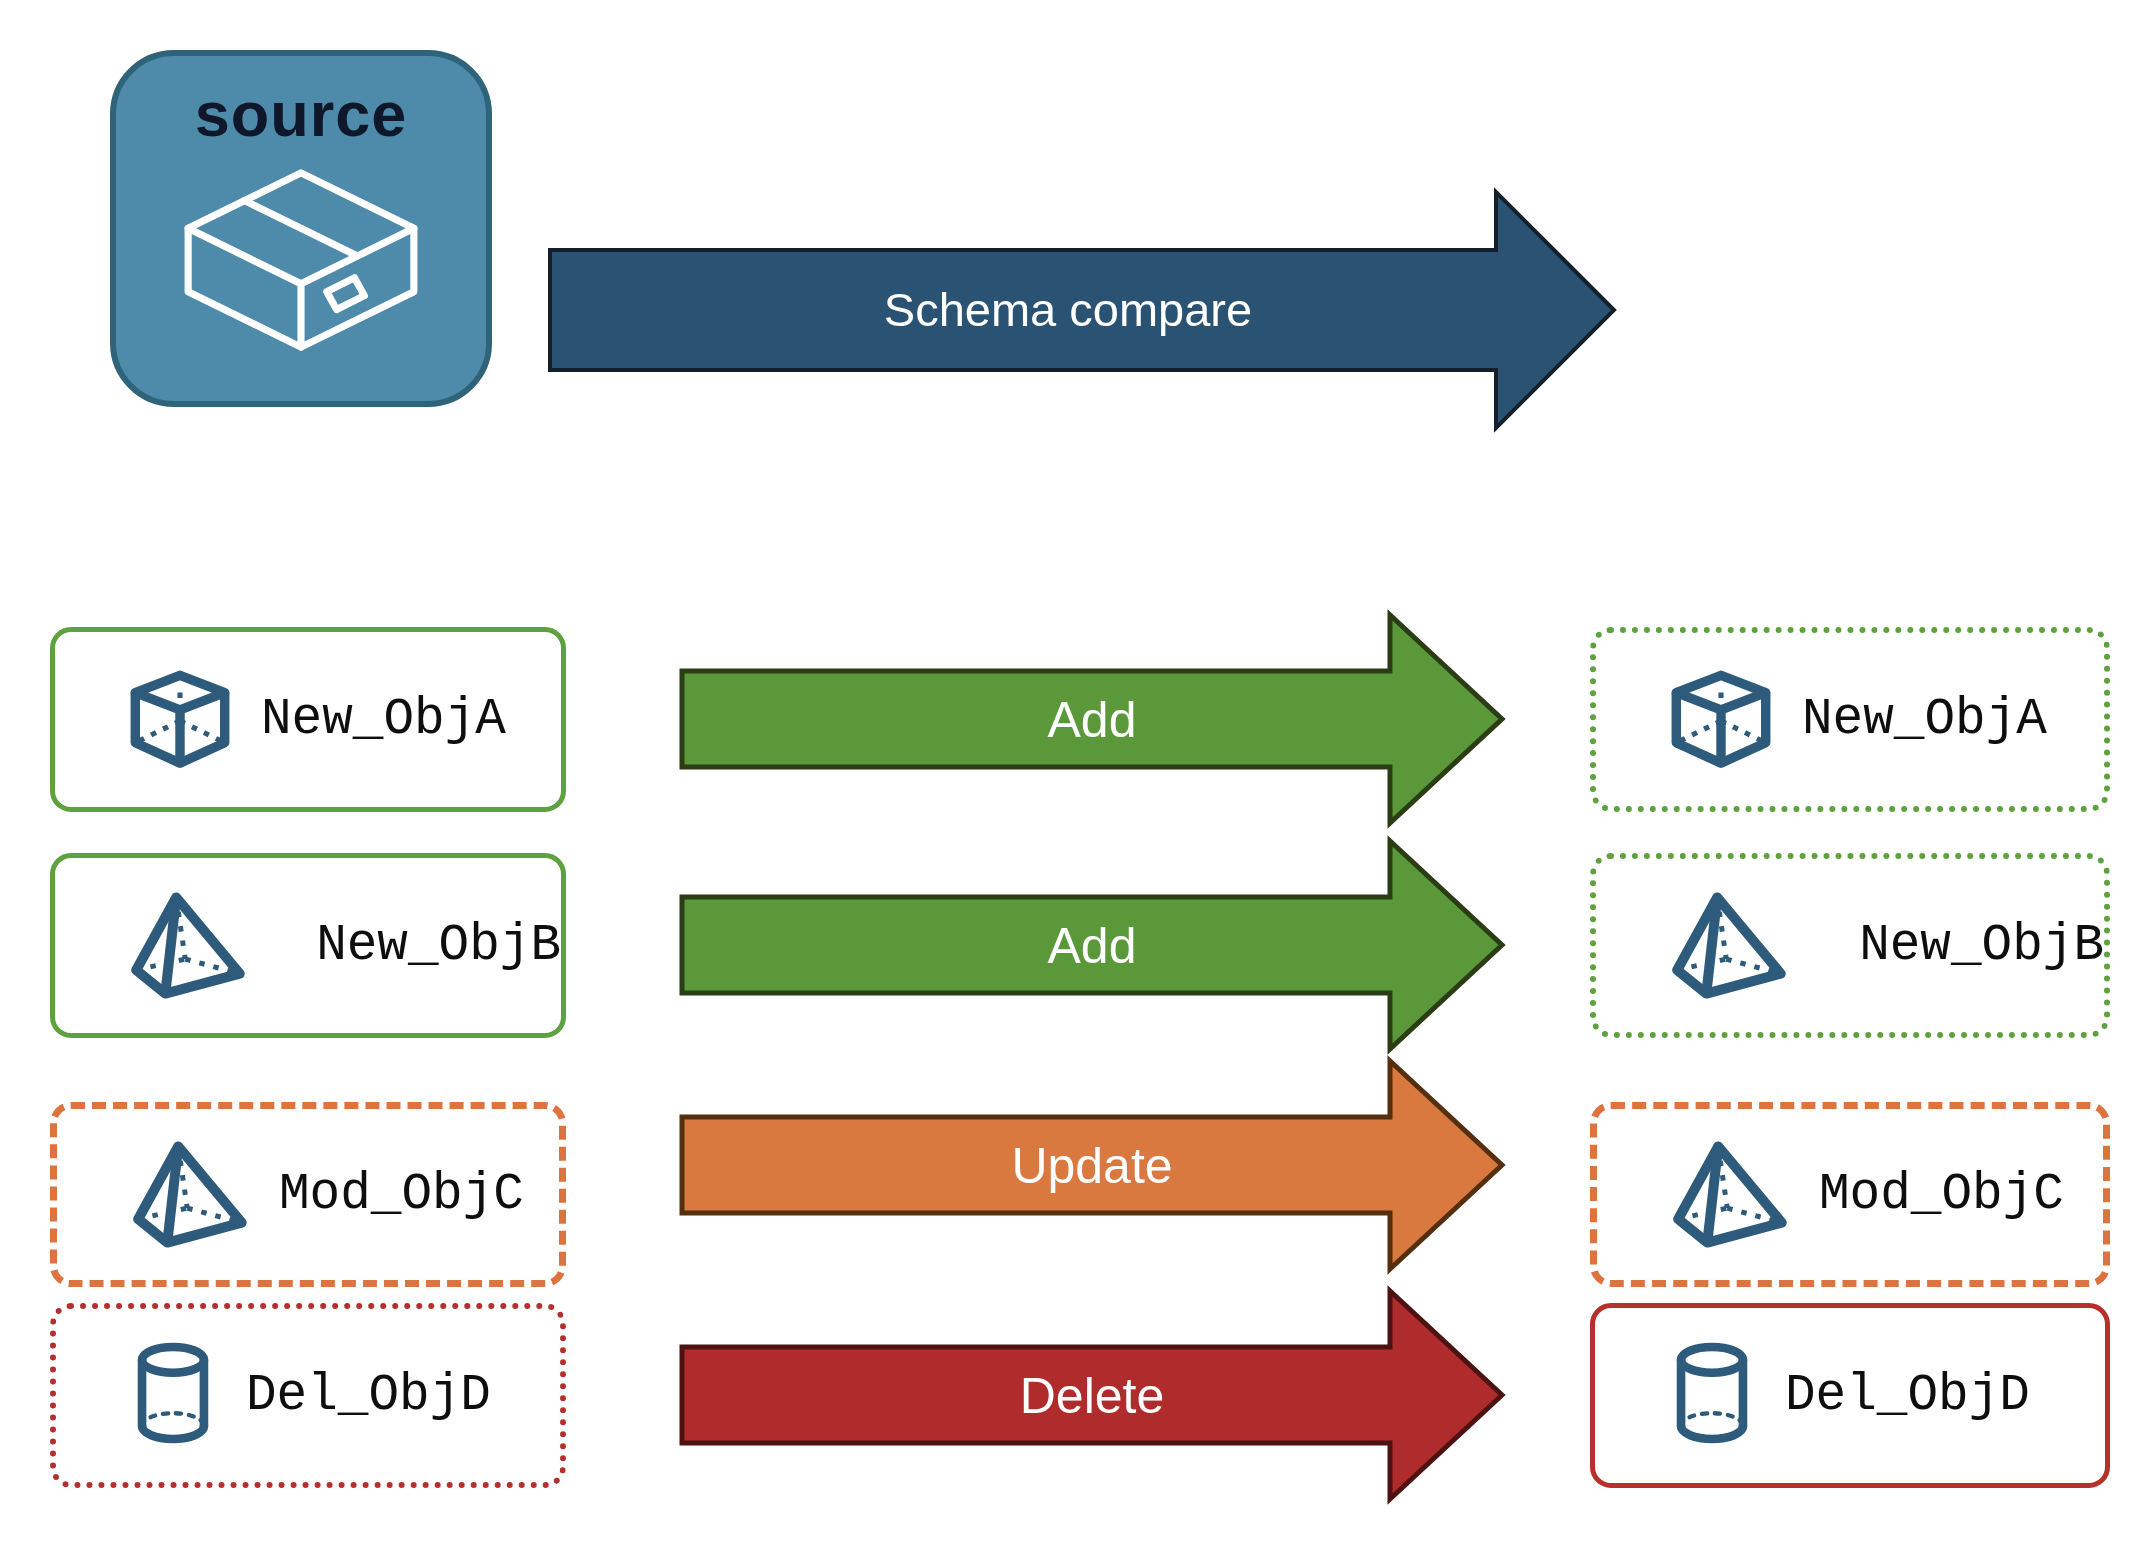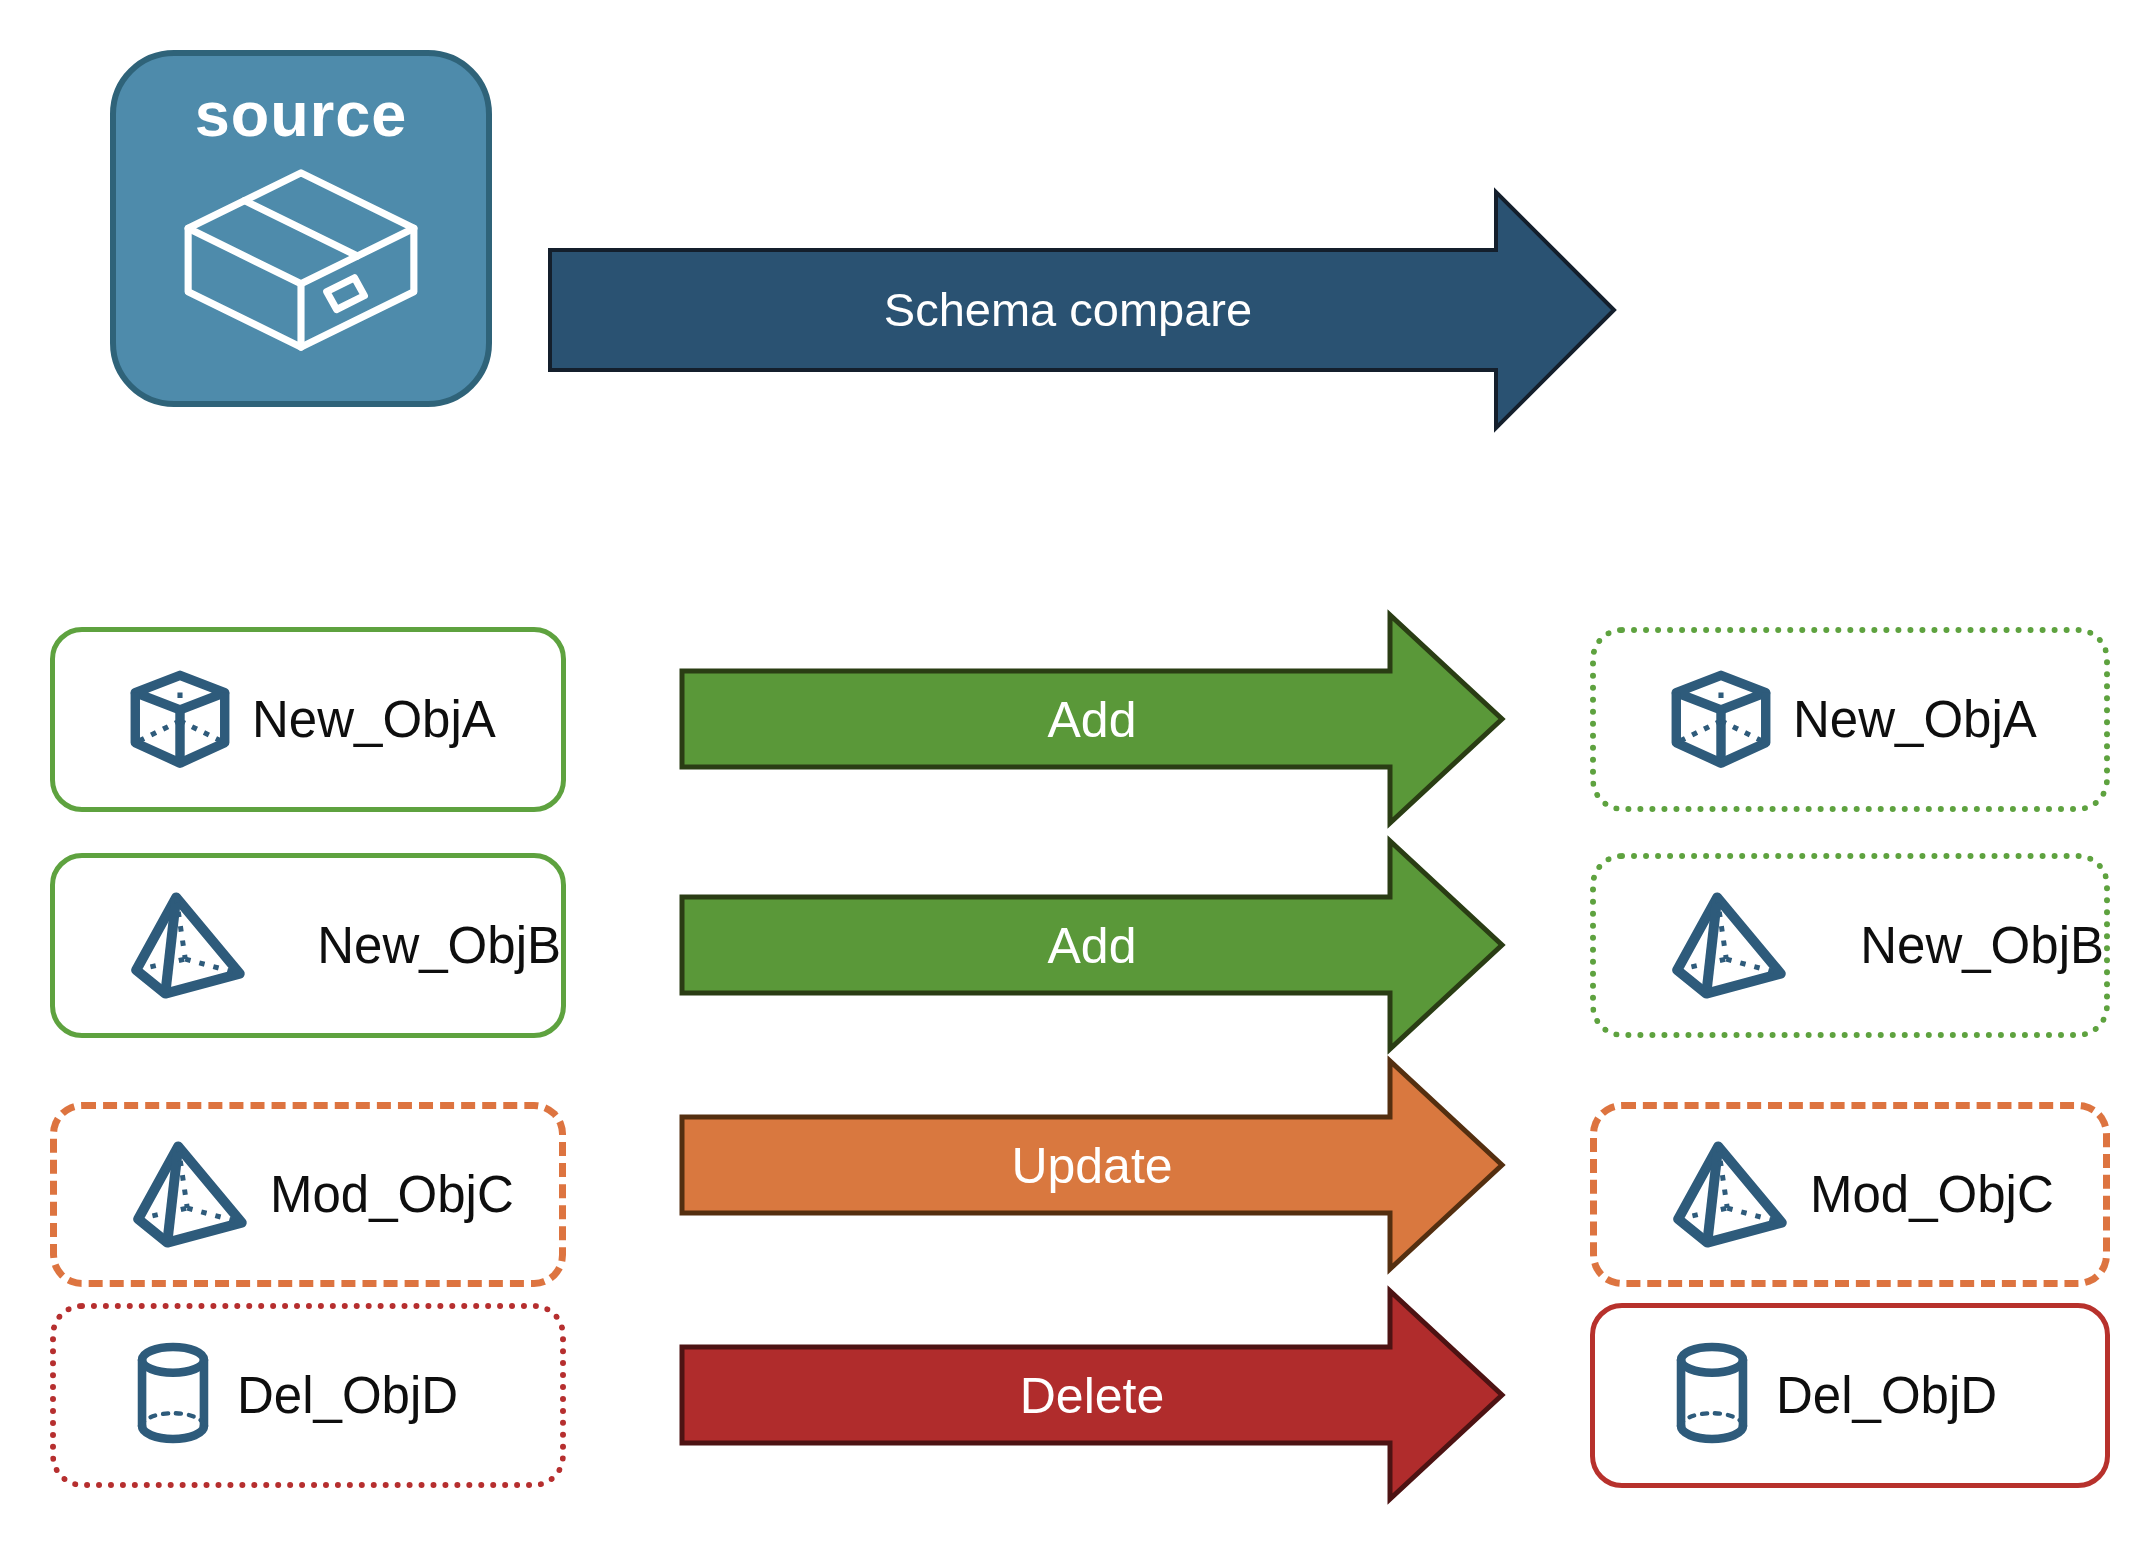--- a/index.html
+++ b/index.html
@@ -7,36 +7,36 @@
     position:relative;width:2150px;height:1550px;background:#ffffff;overflow:hidden;
     font-family:"Liberation Sans", sans-serif;
   }
   
   .blue-node{
     position:absolute;box-sizing:border-box;
     background:#4e8bab;border:6px solid #2f6379;border-radius:64px;
     display:flex;flex-direction:column;align-items:center;
   }
   .blue-node .node-label{
-    color:#ffffff;font-weight:bold;font-size:63px;letter-spacing:1px;
+    color:#0f172a;font-weight:bold;font-size:63px;letter-spacing:1px;
     margin-top:24px;line-height:1.1;
   }
   #source-node{left:110px;top:50px;width:382px;height:357px;}
   #target-node{left:1660px;top:55px;width:385px;height:357px;}
   #source-node .node-icon{margin-top:12px;}
   #target-node .node-icon{margin-top:14px;}
 
   
   .arrow-svg{position:absolute;overflow:visible;}
   .arrow-text{fill:#ffffff;font-family:"Liberation Sans",sans-serif;}
 
   
   .obj-box{
     position:absolute;box-sizing:border-box;height:185px;background:#ffffff;
-    border-radius:32px;display:flex;align-items:center;padding-left:74px;gap:21px;
+    border-radius:21px;display:flex;align-items:center;padding-left:74px;gap:30px;font-family:Liberation Mono, monospace;
   }
   .obj-box .obj-label{font-size:51px;color:#0e0e0e;white-space:nowrap;}
   .left-col{left:50px;width:516px;}
   .right-col{left:1590px;width:520px;}
   .b-green-solid {border:5px solid #5ea23f;}
   .b-green-dotted{border:6px dotted #5ea23f;}
   .b-orange-dashed{border:7px dashed #dd7440;}
   .b-red-dotted {border:6px dotted #b62f2f;}
   .b-red-solid  {border:5px solid #b7312c;}
   .row-top-0{top:627px;} .row-top-1{top:853px;justify-content:space-between;} .row-top-2{top:1102px;} .row-top-3{top:1303px;}

